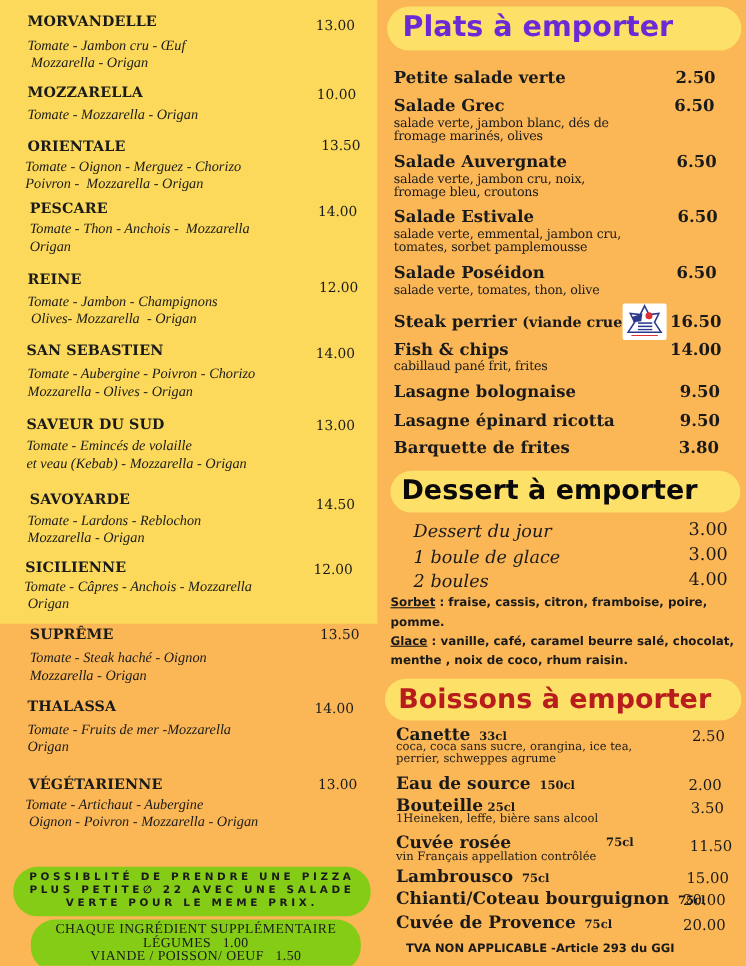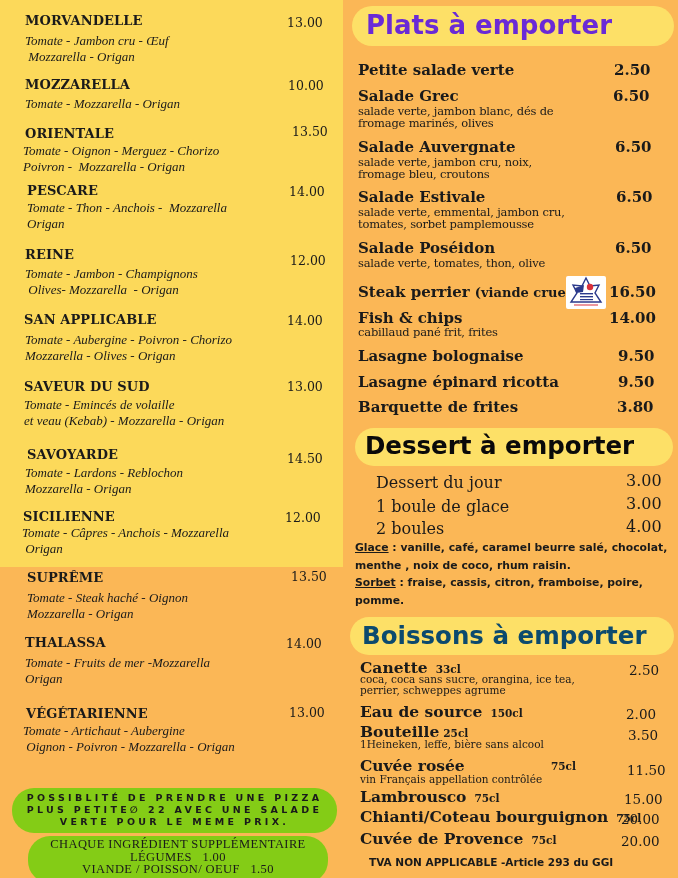--- a/index.html
+++ b/index.html
@@ -13,29 +13,29 @@
   .pizza .desc { position: absolute; font-family: "Liberation Serif", serif; font-style: italic; font-size: 13px; line-height: 16px; white-space: pre; }
 
   .pill { position: absolute; background: #84cc16; border-radius: 22px; text-align: center; }
   .pill1 { left: 12px; top: 788px; width: 325px; height: 45px; font-family: "DejaVu Sans", sans-serif; font-weight: bold; font-size: 9.5px; letter-spacing: 3.3px; line-height: 12px; padding-top: 4px; }
   .pill2 { left: 28px; top: 836px; width: 300px; height: 47px; font-family: "Liberation Serif", serif; font-size: 12.5px; line-height: 12.5px; padding-top: 2px; letter-spacing: 0.4px; }
   .pill .line { display: block; white-space: pre; }
 
   .section-header { position: absolute; background: #fde067; border-radius: 20px; font-family: "DejaVu Sans", sans-serif; font-weight: bold; white-space: nowrap; padding-left: 14px; }
   .h-plats { left: 352px; top: 6px; width: 322px; height: 40px; font-size: 26px; line-height: 38px; color: #6a2ad6; }
   .h-dessert { left: 355px; top: 428px; width: 318px; height: 38px; font-size: 24.5px; line-height: 36px; color: #0a0a0a; padding-left: 10px; }
-  .h-boissons { left: 350px; top: 617px; width: 324px; height: 38px; font-size: 24.5px; line-height: 37px; color: #0c4a6e; padding-left: 12px; }
+  .h-boissons { left: 350px; top: 617px; width: 324px; height: 38px; font-size: 24.5px; line-height: 37px; color: #b91c1c; padding-left: 12px; }
 
   .r-item { position: absolute; left: 358px; width: 300px; }
   .r-item .name { position: absolute; left: 0; font-family: "DejaVu Serif", serif; font-weight: bold; font-size: 15px; white-space: nowrap; }
   .r-item .note { font-weight: bold; font-size: 13px; }
   .r-item .price { position: absolute; font-family: "DejaVu Serif", serif; font-weight: bold; font-size: 15px; white-space: nowrap; }
   .r-item .sub { position: absolute; left: 0; font-family: "DejaVu Serif", serif; font-size: 11.5px; line-height: 11.5px; white-space: pre; letter-spacing: -0.2px; }
 
-  .d-item { position: absolute; left: 376px; font-family: "DejaVu Serif", serif; font-size: 16px; white-space: nowrap; }
+  .d-item { position: absolute; left: 376px; font-family: "DejaVu Serif", serif; font-size: 16px; white-space: nowrap; font-style: italic; }
   .d-price { position: absolute; font-family: "DejaVu Serif", serif; font-size: 16px; white-space: nowrap; }
   .flavors { position: absolute; left: 355px; top: 539px; width: 315px; font-family: "DejaVu Sans", sans-serif; font-weight: bold; font-size: 10.8px; line-height: 17.5px; }
   .flavors u { text-decoration: underline; }
 
   .b-item { position: absolute; left: 360px; white-space: nowrap; }
   .b-name { font-family: "DejaVu Serif", serif; font-weight: bold; font-size: 15.5px; }
   .b-vol { font-family: "DejaVu Serif", serif; font-weight: bold; font-size: 10.5px; text-align: center; }
   .b-price { position: absolute; font-family: "DejaVu Serif", serif; font-size: 13.5px; white-space: nowrap; }
   .b-sub { position: absolute; left: 360px; font-family: "DejaVu Serif", serif; font-size: 10.5px; line-height: 10.5px; white-space: pre; }
 
@@ -77,21 +77,21 @@
   </div>
 
   <div class="pizza" style="top:0">
     <span class="name" style="left:25px;top:247px">REINE</span>
     <span class="price" style="left:290px;top:253px">12.00</span>
     <span class="desc" style="left:25px;top:266px">Tomate - Jambon - Champignons
  Olives- Mozzarella  - Origan</span>
   </div>
 
   <div class="pizza" style="top:0">
-    <span class="name" style="left:24px;top:312px">SAN APPLICABLE</span>
+    <span class="name" style="left:24px;top:312px">SAN SEBASTIEN</span>
     <span class="price" style="left:287px;top:313px">14.00</span>
     <span class="desc" style="left:25px;top:332px">Tomate - Aubergine - Poivron - Chorizo
 Mozzarella - Olives - Origan</span>
   </div>
 
   <div class="pizza" style="top:0">
     <span class="name" style="left:24px;top:379px">SAVEUR DU SUD</span>
     <span class="price" style="left:287px;top:379px">13.00</span>
     <span class="desc" style="left:24px;top:397px">Tomate - Emincés de volaille
 et veau (Kebab) - Mozzarella - Origan</span>
@@ -209,22 +209,22 @@
 <div class="section-header h-dessert">Dessert à emporter</div>
 
 <span class="d-item" style="top:473px">Dessert du jour</span>
 <span class="d-price" style="left:626px;top:471px">3.00</span>
 <span class="d-item" style="top:497px">1 boule de glace</span>
 <span class="d-price" style="left:626px;top:494px">3.00</span>
 <span class="d-item" style="top:519px">2 boules</span>
 <span class="d-price" style="left:626px;top:517px">4.00</span>
 
 <div class="flavors">
+  <div><u>Sorbet</u><span> : fraise, cassis, citron, framboise,  poire, pomme.</span></div>
   <div><u>Glace</u><span> : vanille, café, caramel beurre salé, chocolat, menthe , noix de coco, rhum raisin.</span></div>
-  <div><u>Sorbet</u><span> : fraise, cassis, citron, framboise,  poire, pomme.</span></div>
 </div>
 
 <div class="section-header h-boissons">Boissons à emporter</div>
 
 <div class="b-item" style="top:658px">
   <span class="b-name">Canette</span>&nbsp;
   <span class="b-vol">33cl</span>
 </div>
 <span class="b-price" style="left:629px;top:662px">2.50</span>
 <span class="b-sub" style="top:674px">coca, coca sans sucre, orangina, ice tea,

